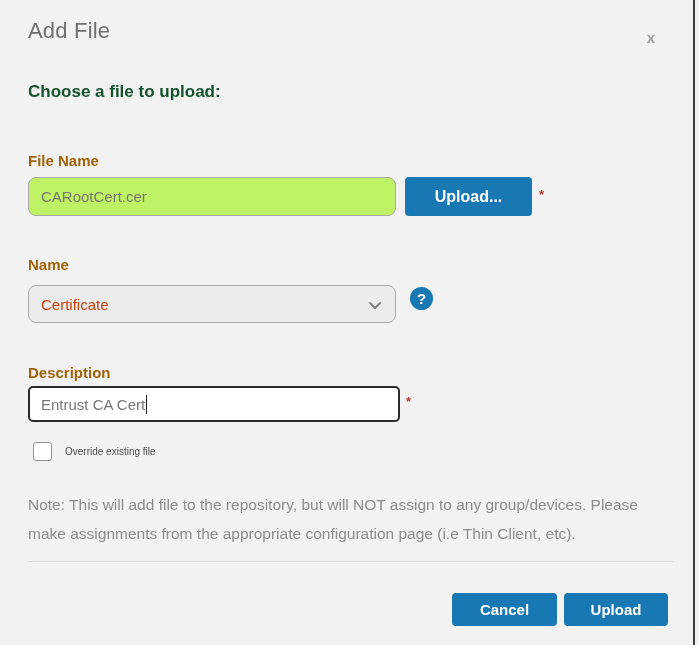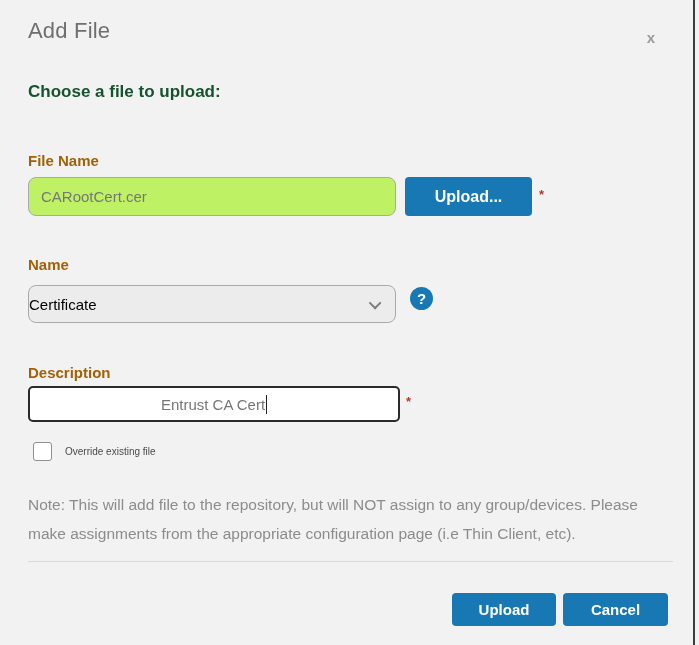--- a/index.html
+++ b/index.html
@@ -56,22 +56,22 @@
     font-family: "Liberation Sans", sans-serif;
     font-size: 15px; color: #767676;
     padding: 0 12px;
     outline: none;
   }
   .select-box {
     width: 368px; height: 38px;
     background: #ececec;
     border: 1px solid #a9a9a9; border-radius: 8px;
     display: flex; align-items: center; justify-content: space-between;
-    padding: 0 14px 0 0;
-    font-size: 15px; color: #000000;
+    padding: 0 14px 0 12px;
+    font-size: 15px; color: #c2410c;
     cursor: default;
   }
   .chevron {
     width: 9px; height: 9px;
     border-left: 2px solid #7d7d7d; border-bottom: 2px solid #7d7d7d;
     transform: rotate(-45deg) translateY(-2px);
     display: inline-block;
   }
   .help-icon {
     margin-left: 14px; margin-top: 2px;
@@ -97,21 +97,20 @@
     margin-left: 7px; margin-top: 10px;
   }
   .desc-input {
     width: 372px; height: 36px;
     background: #ffffff;
     border: 2px solid #2b2b2b; border-radius: 5px;
     display: flex; align-items: center;
     padding: 9px 11px;
     font-size: 15px; color: #767676;
     cursor: text;
-    justify-content: center;
   }
   .caret { display: inline-block; width: 1px; height: 19px; background: #222; margin-left: 1px; }
   .req-desc { margin-top: 8px; margin-left: 6px; }
 
   .checkbox-row { margin-top: 20px; display: flex; align-items: center; padding-left: 5px; }
   .checkbox {
     width: 19px; height: 19px;
     background: #ffffff;
     border: 1px solid #8f8f8f; border-radius: 3px;
     cursor: pointer;
@@ -178,17 +177,17 @@
   <div class="checkbox-row">
     <span class="checkbox"></span>
     <span class="checkbox-label">Override existing file</span>
   </div>
 
   <p class="note-text">Note: This will add file to the repository, but will NOT assign to any group/devices. Please make assignments from the appropriate configuration page (i.e Thin Client, etc).</p>
 
   <hr class="divider">
 
   <div class="footer">
+    <button class="btn cancel-btn">Cancel</button>
     <button class="btn upload-btn">Upload</button>
-    <button class="btn cancel-btn">Cancel</button>
   </div>
 
 </div>
 
 </body></html>

